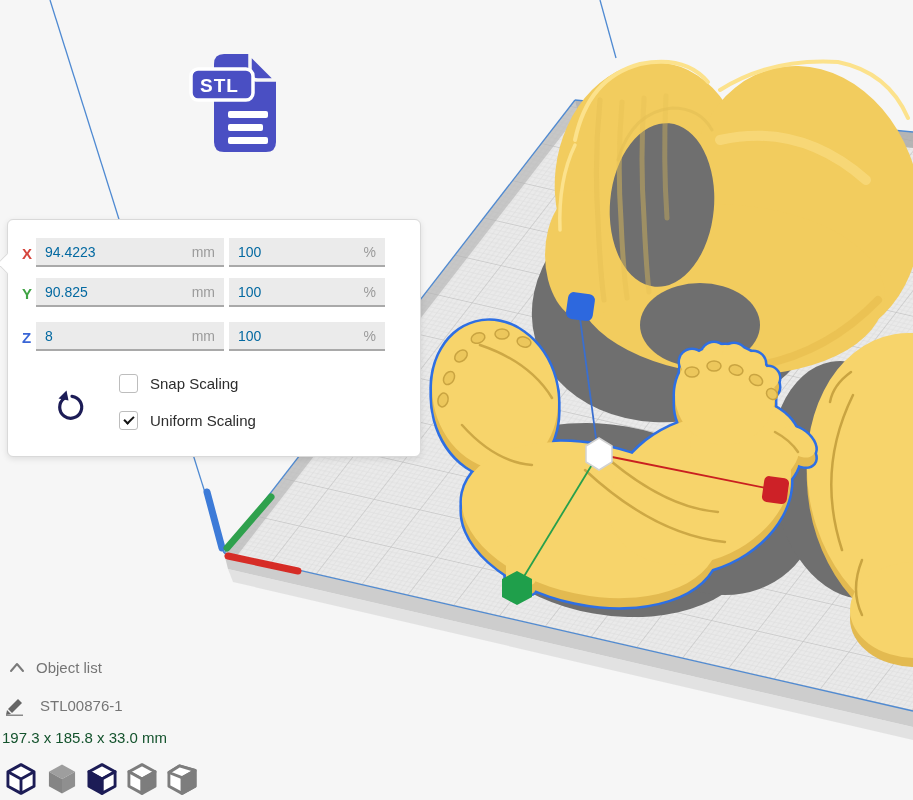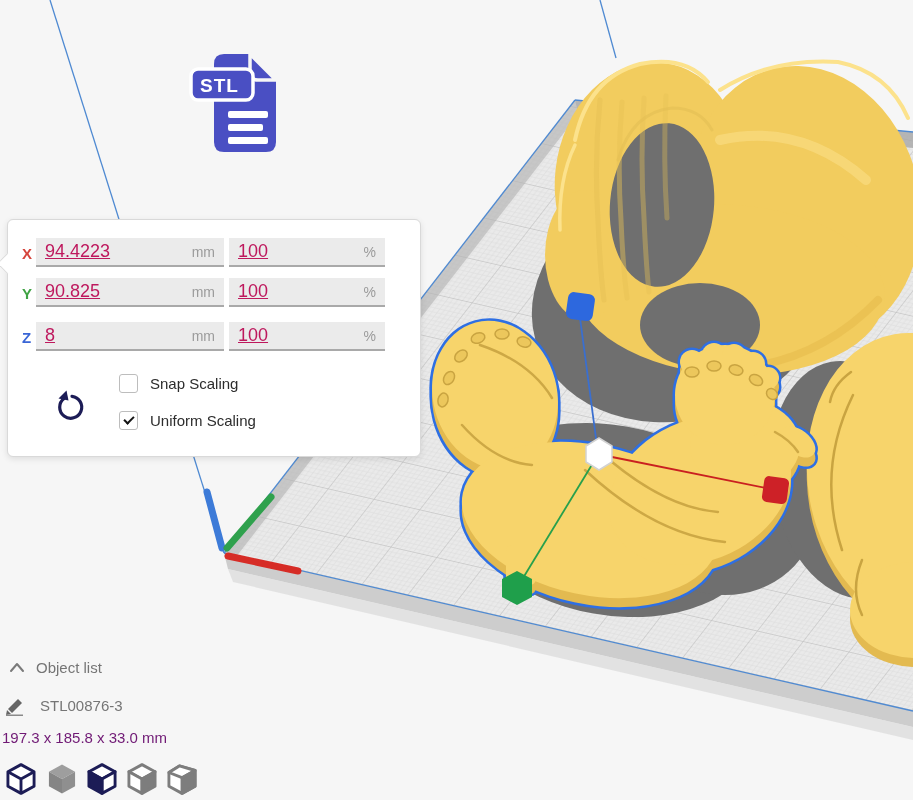--- a/index.html
+++ b/index.html
@@ -33,21 +33,21 @@
   }
   .field{
     position:absolute;top:0;height:29px;background:#ebebeb;
     border-bottom:2px solid #a9a9a9;display:flex;align-items:center;
     padding:0 9px;box-sizing:border-box;
   }
   .field.f1{left:28px;width:188px;}
   .field.f2{left:221px;width:156px;}
   .field input{
     flex:1;min-width:0;background:transparent;border:none;outline:none;
-    font-family:"Liberation Sans",sans-serif;font-size:18px;color:#be185d;padding:0;text-decoration:underline;
+    font-family:"Liberation Sans",sans-serif;font-size:14px;color:#0369a1;padding:0;
   }
   .field .unit{font-size:14px;color:#9b9b9b;margin-left:6px;}
   .chkrow{position:absolute;left:111px;display:flex;align-items:center;gap:12px;}
   .chkrow input[type=checkbox]{
     appearance:none;-webkit-appearance:none;width:19px;height:19px;margin:0;
     border:1px solid #bdbdbd;border-radius:3px;background:#fff;position:relative;cursor:pointer;
   }
   .chkrow input[type=checkbox]:checked::after{
     content:"";position:absolute;left:4px;top:4px;width:8px;height:4px;
     border-left:2.5px solid #141414;border-bottom:2.5px solid #141414;transform:rotate(-45deg);
@@ -55,21 +55,21 @@
   .chkrow label{font-size:15px;color:#2d2d2d;}
   .reset{
     position:absolute;left:42px;top:168px;width:40px;height:40px;
     background:transparent;border:none;padding:0;cursor:pointer;
   }
   
   .olist-caret{position:absolute;left:8px;top:661px;}
   .olist-title{position:absolute;left:36px;top:659px;font-size:15px;color:#757575;}
   .pencil{position:absolute;left:5px;top:696px;}
   .obj-name{position:absolute;left:40px;top:697px;font-size:15px;color:#757575;}
-  .obj-dims{position:absolute;left:2px;top:729px;font-size:15px;color:#701a75;}
+  .obj-dims{position:absolute;left:2px;top:729px;font-size:15px;color:#14532d;}
   
   .vtool{position:absolute;top:762px;width:34px;height:34px;cursor:pointer;}
   .vt1{left:4px;} .vt2{left:45px;} .vt3{left:85px;} .vt4{left:125px;} .vt5{left:165px;}
 </style>
 </head>
 <body>
 
 <svg id="viewport" width="913" height="800" viewBox="0 0 913 800">
   <defs>
     <pattern id="grid" width="10" height="10" patternUnits="userSpaceOnUse" patternTransform="matrix(4.58 1.05 2.88 -3.72 224 553)">
@@ -272,21 +272,21 @@
 <svg class="olist-caret" width="18" height="12" viewBox="0 0 18 12">
   <path d="M3 10 L9 3 L15 10" fill="none" stroke="#7a7a7a" stroke-width="2" stroke-linecap="round" stroke-linejoin="round"></path>
 </svg>
 <span class="olist-title">Object list</span>
 
 <svg class="pencil" width="24" height="20" viewBox="0 0 24 20">
   <polygon points="3,13 13,3 17,7 7,17" fill="#666666"></polygon>
   <polygon points="2,14 6,18 1,19" fill="#666666"></polygon>
   <rect x="1" y="18.5" width="17" height="1.8" fill="#8a8a8a"></rect>
 </svg>
-<span class="obj-name">STL00876-3</span>
+<span class="obj-name">STL00876-1</span>
 
 <span class="obj-dims">197.3 x 185.8 x 33.0 mm</span>
 
 <svg class="vtool vt1" viewBox="0 0 26 26">
   <g stroke="#1c1c56" stroke-width="2.2" stroke-linejoin="round" fill="#ffffff">
     <polygon points="13,2 23,7.5 23,18.5 13,24 3,18.5 3,7.5"></polygon>
     <path d="M3 7.5 L13 13 L23 7.5 M13 13 L13 24" fill="none"></path>
   </g>
 </svg>
 <svg class="vtool vt2" viewBox="0 0 26 26">

